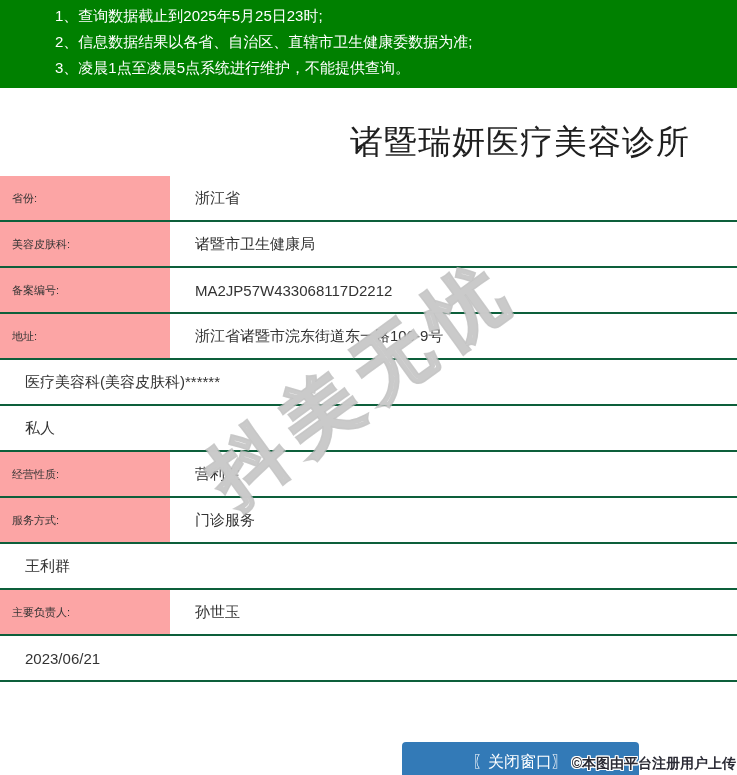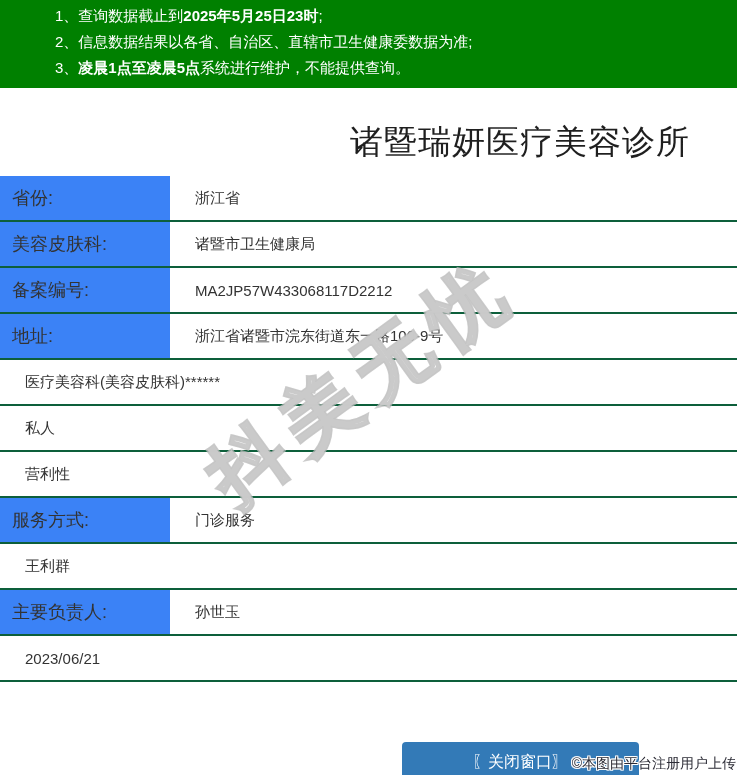--- a/index.html
+++ b/index.html
@@ -20,21 +20,21 @@
     box-sizing: border-box;
     padding: 3px 0 0 55px;
   }
   .notice p {
     margin: 0;
     font-size: 15px;
     line-height: 26px;
     color: #ffffff;
     white-space: nowrap;
   }
-  .notice b { font-weight: bold; }
+  .notice b { font-weight: normal; }
 
   
   .title {
     margin-top: 34px;
     height: 40px;
     line-height: 40px;
     text-align: center;
     font-size: 33px;
     font-weight: 400;
     color: #1f1f1f;
@@ -43,26 +43,26 @@
 
   
   .table { margin-top: 14px; }
   .row {
     display: flex;
     height: 44px;
     border-bottom: 2px solid #0d5f3b;
   }
   .row-label {
     width: 170px;
-    background: #3b82f6;
+    background: #fca5a5;
     box-sizing: border-box;
     padding-left: 12px;
     display: flex;
     align-items: center;
-    font-size: 18px;
+    font-size: 11px;
     color: #333333;
   }
   .row-value {
     flex: 1;
     padding-left: 25px;
     display: flex;
     align-items: center;
     font-size: 15px;
     color: #333333;
   }
@@ -97,21 +97,21 @@
     pointer-events: none;
     z-index: 5;
   }
 
   
   .copyright {
     position: absolute;
     right: 1px;
     bottom: 2px;
     font-size: 14px;
-    font-weight: normal;
+    font-weight: bold;
     color: #2b2b35;
     text-shadow: -1px -1px 0 #fff, 1px -1px 0 #fff, -1px 1px 0 #fff, 1px 1px 0 #fff,
                  -1px 0 0 #fff, 1px 0 0 #fff, 0 -1px 0 #fff, 0 1px 0 #fff;
     z-index: 10;
     white-space: nowrap;
   }
 </style>
 </head>
 <body>
 
@@ -148,20 +148,21 @@
 
     <div class="row">
       <div class="row-value">医疗美容科(美容皮肤科)******</div>
     </div>
 
     <div class="row">
       <div class="row-value">私人</div>
     </div>
 
     <div class="row">
+      <div class="row-label">经营性质:</div>
       <div class="row-value">营利性</div>
     </div>
 
     <div class="row">
       <div class="row-label">服务方式:</div>
       <div class="row-value">门诊服务</div>
     </div>
 
     <div class="row">
       <div class="row-value">王利群</div>

